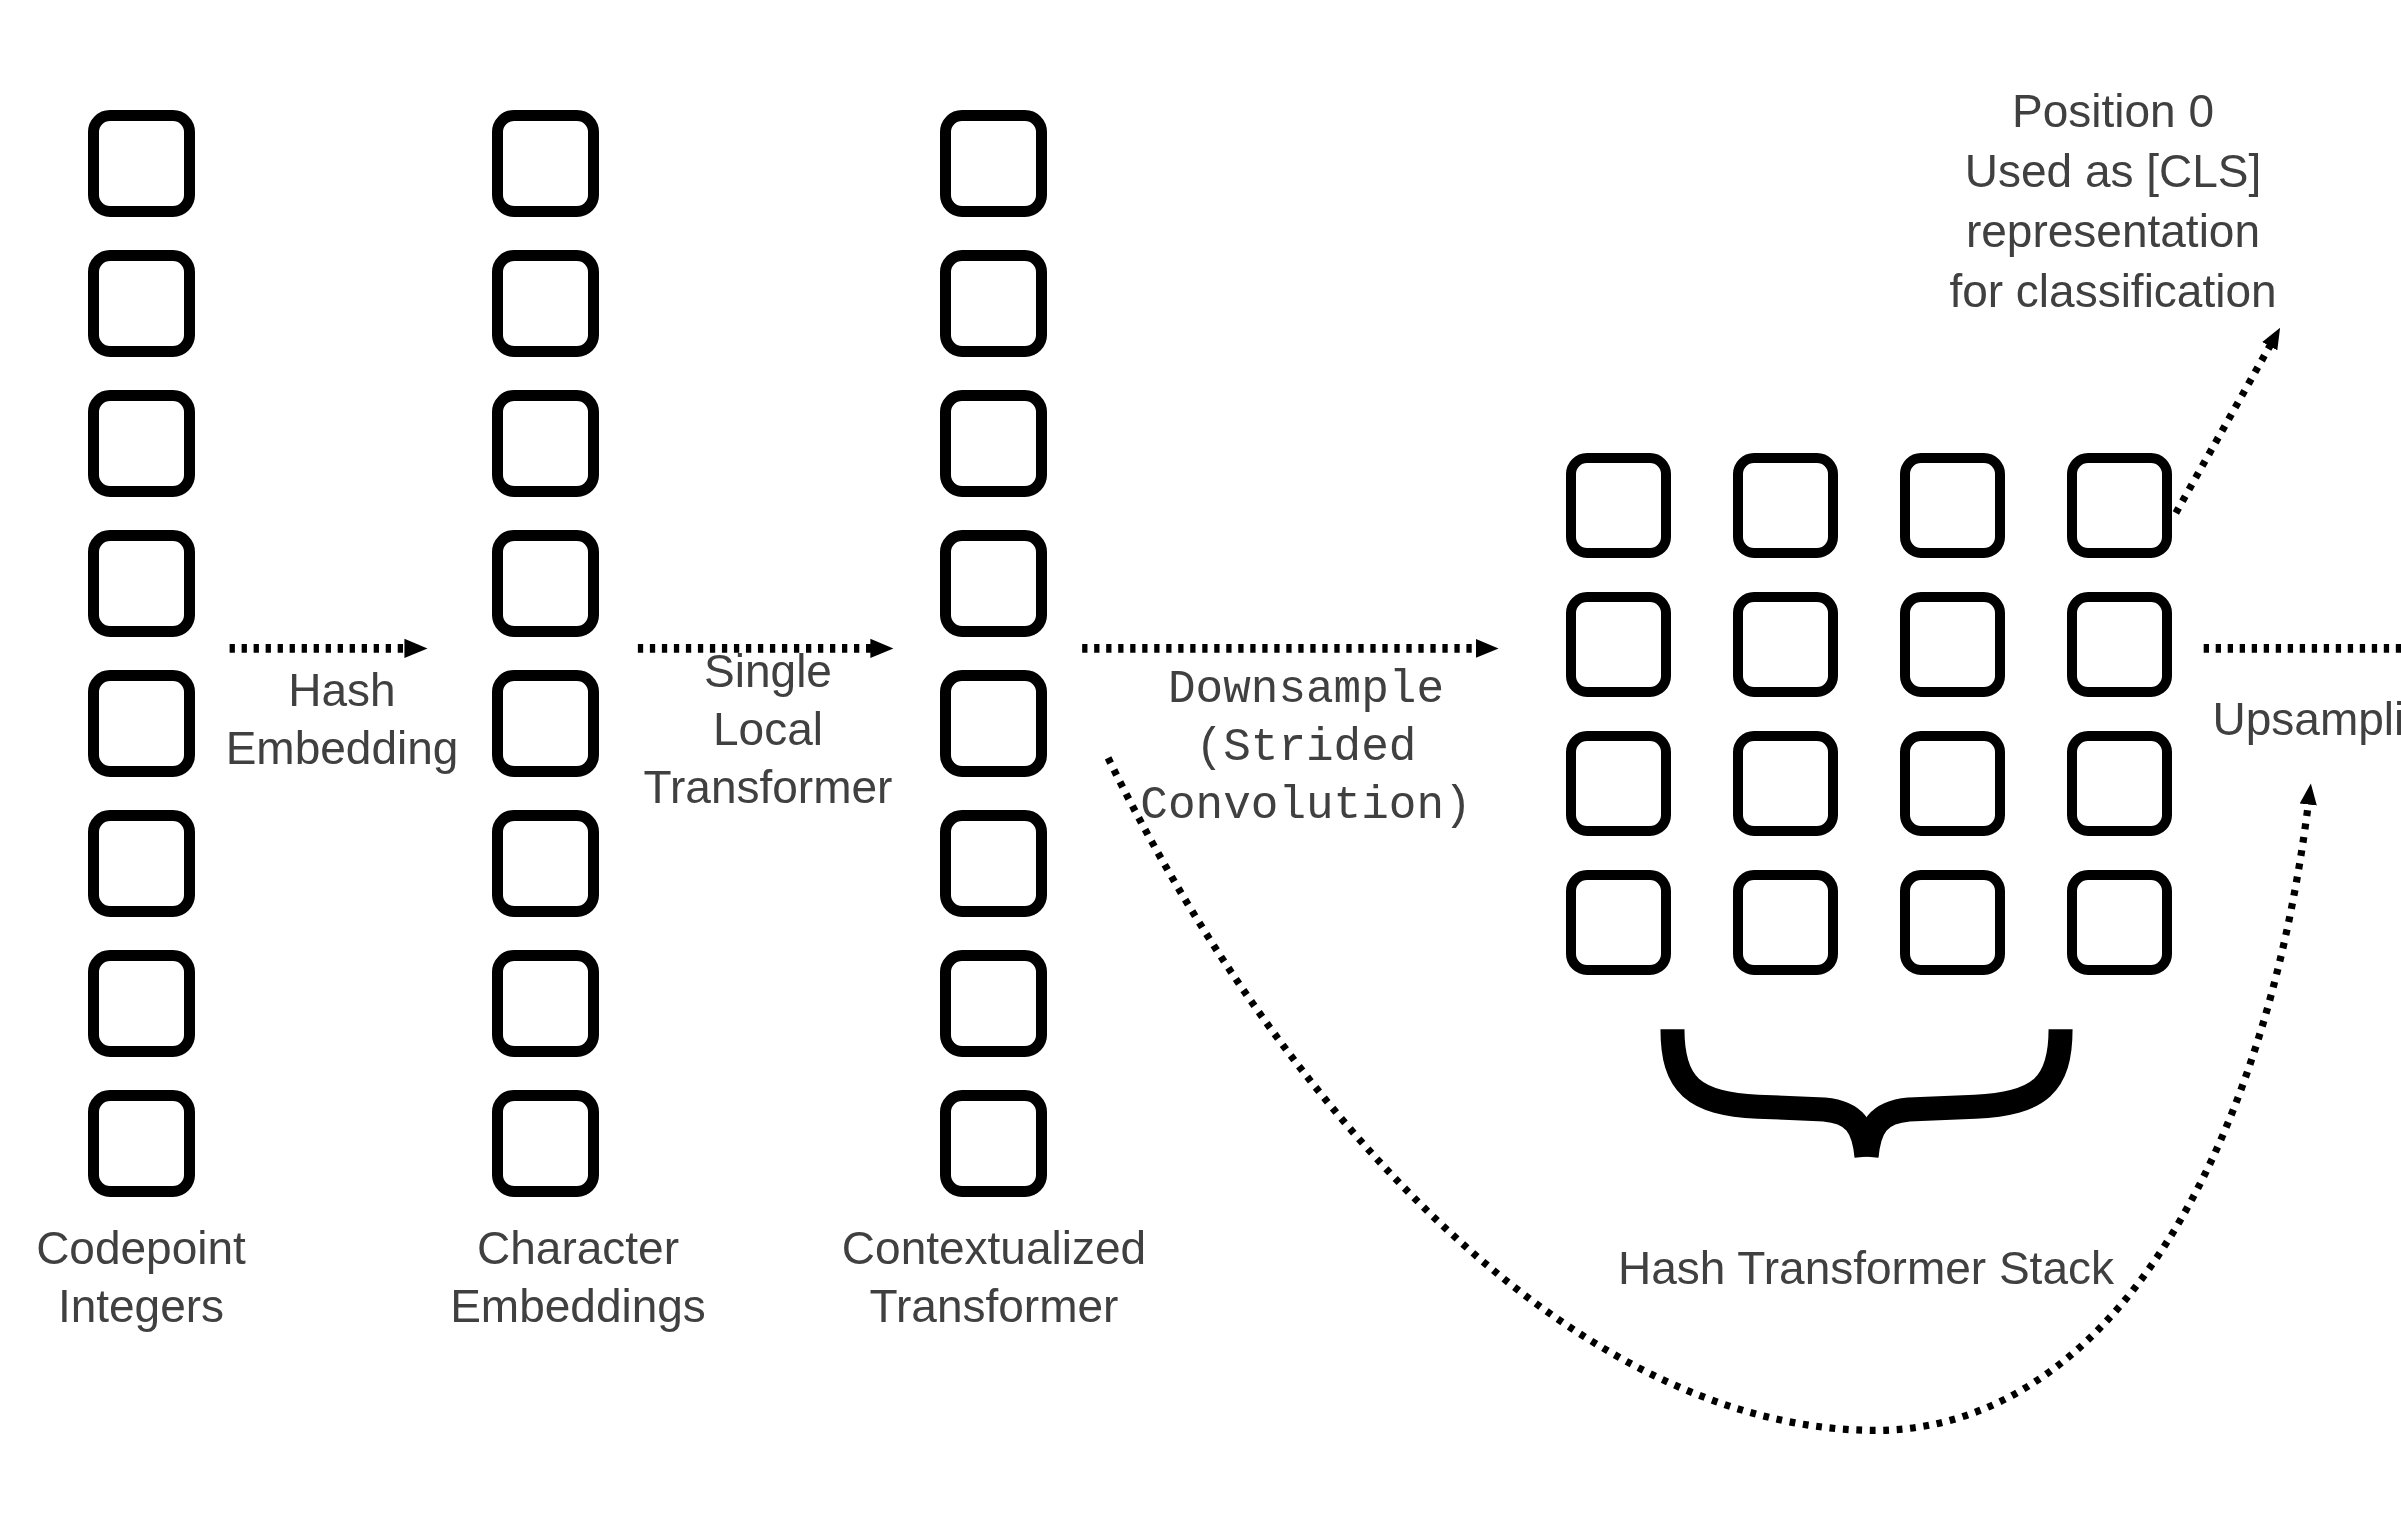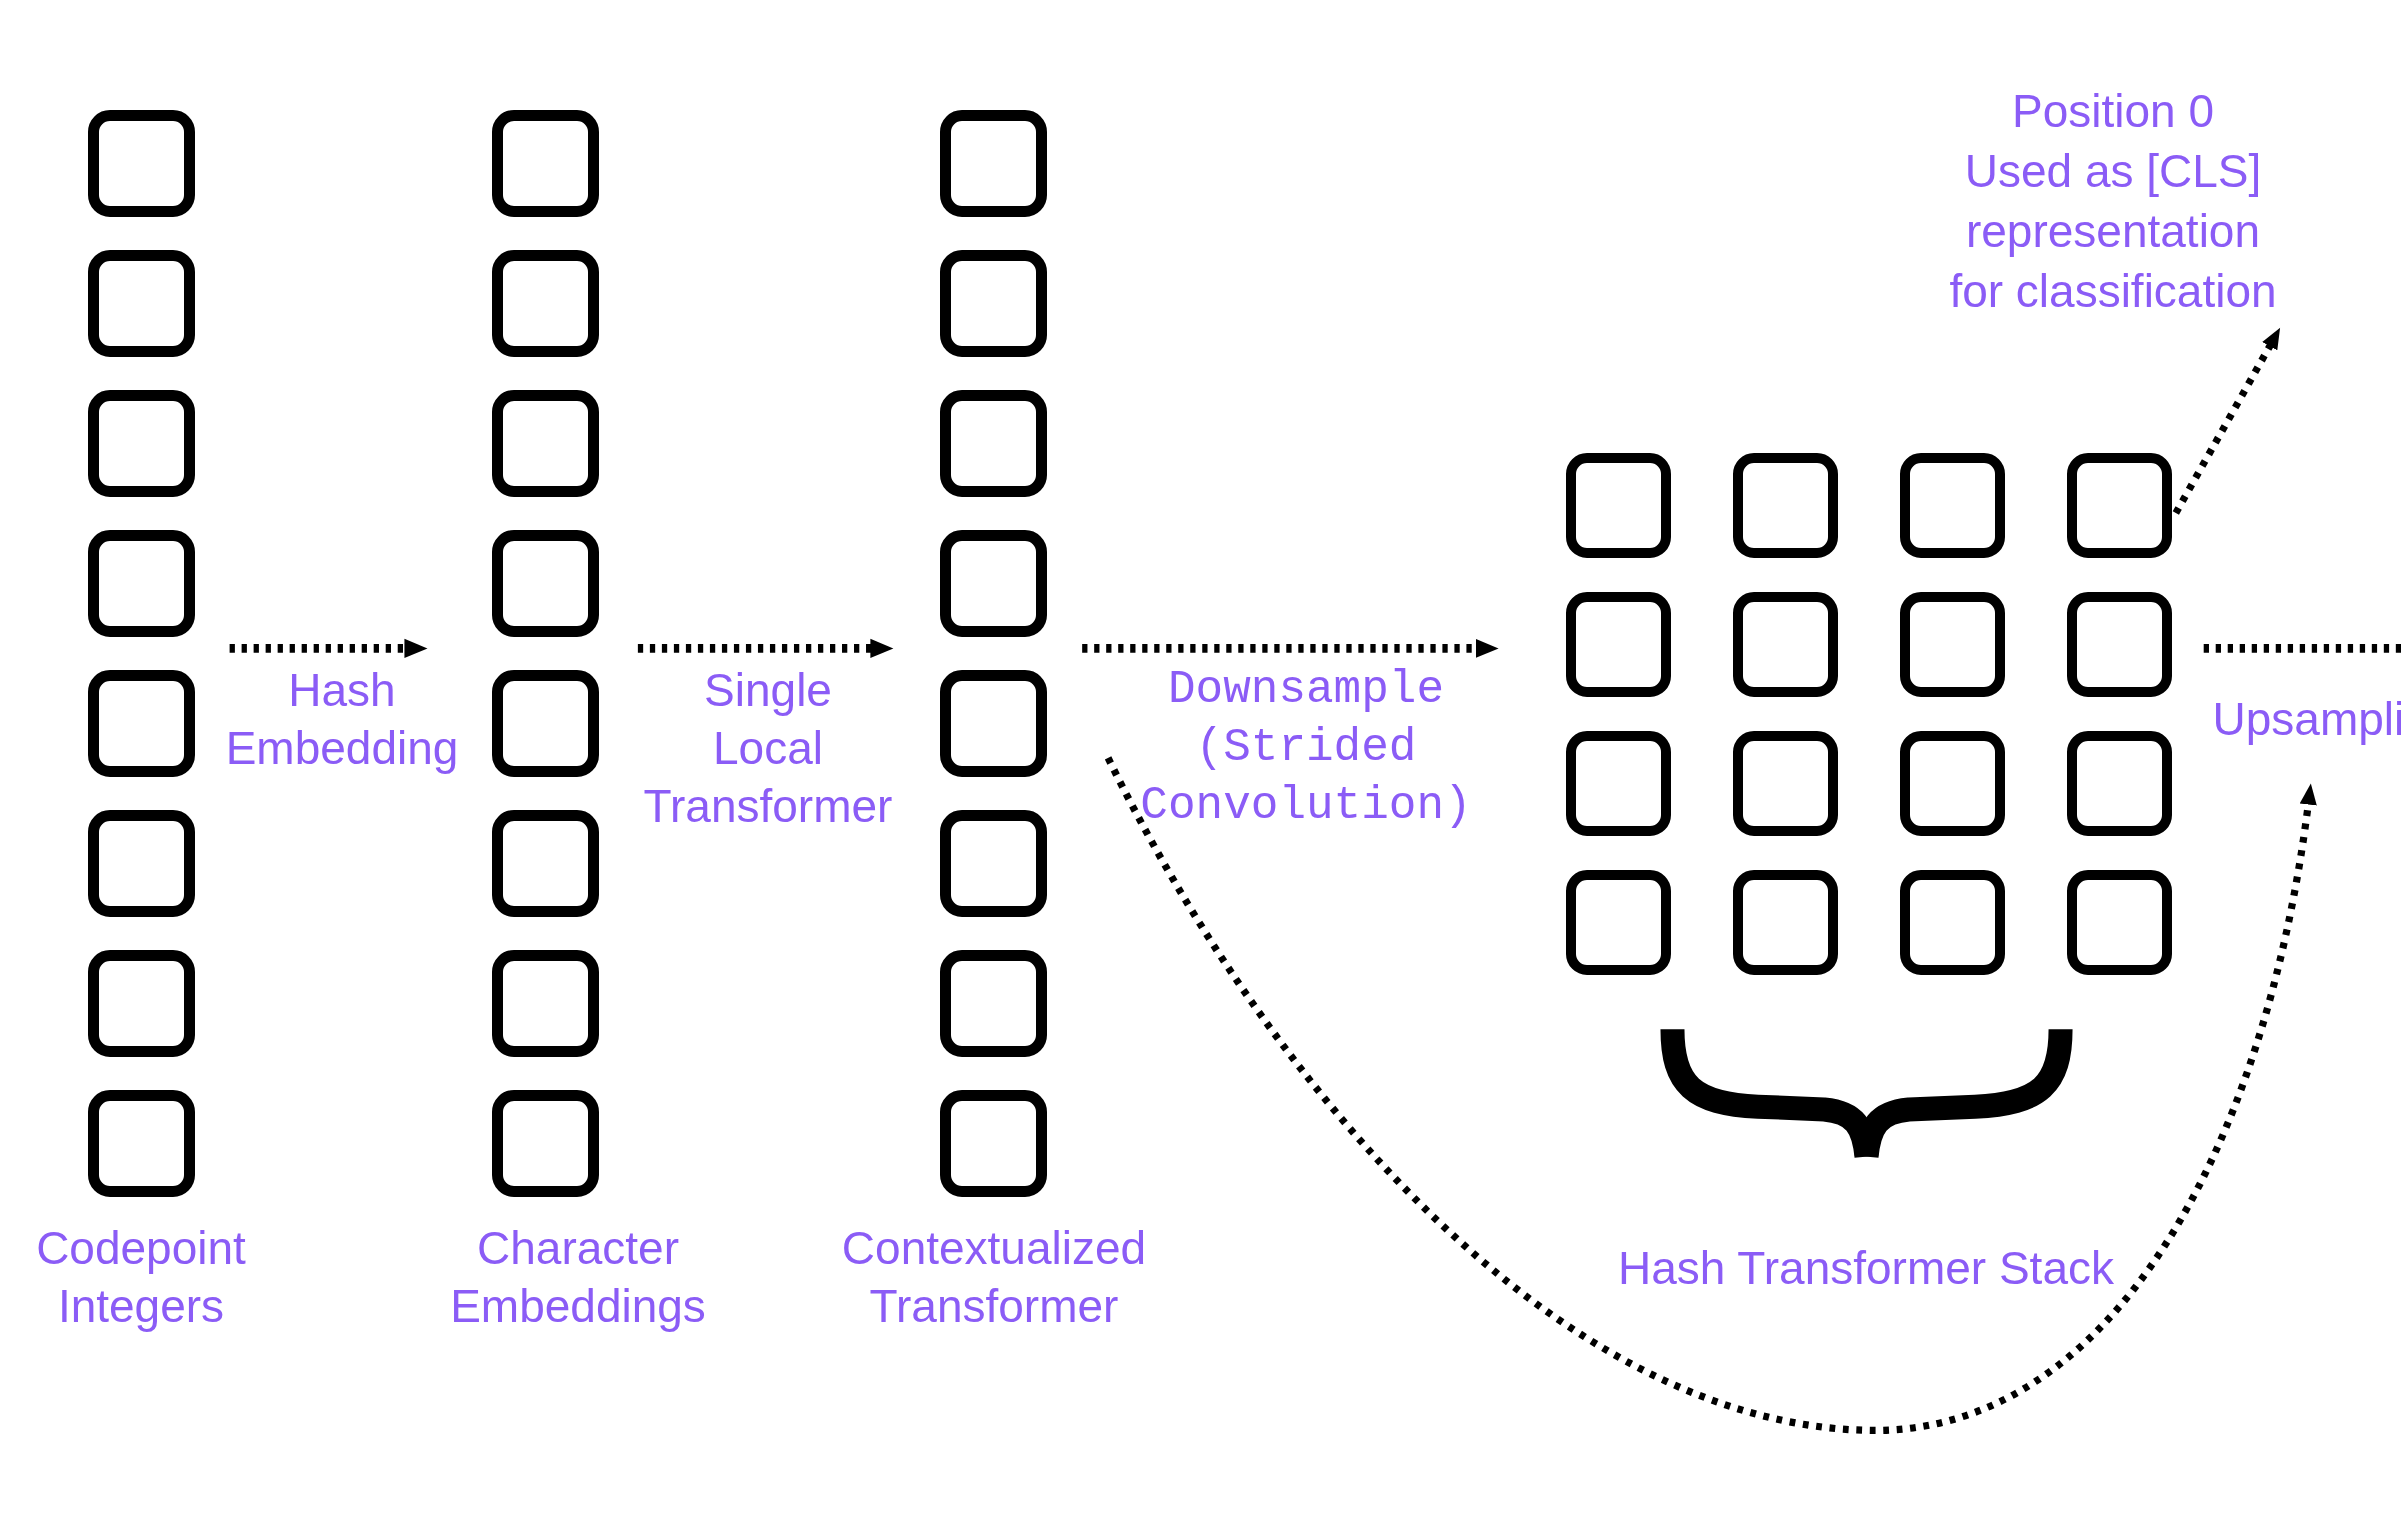--- a/index.html
+++ b/index.html
@@ -49,21 +49,21 @@
     height: 105px;
     border-width: 10.6px;
     border-radius: 21px;
   }
   
   .lbl {
     position: absolute;
     transform: translateX(-50%);
     text-align: center;
     white-space: pre-line;
-    color: #8b5cf6;
+    color: #404040;
     font-size: 46px;
     line-height: 58px;
   }
   .lbl.cls { line-height: 60px; }
 </style>
 </head>
 <body>
 
 <div class="canvas">
 
@@ -141,21 +141,21 @@
       <div class="sq"></div>
       <div class="sq"></div>
       <div class="sq"></div>
       <div class="sq"></div>
       <div class="sq"></div>
     </div>
 
   <div class="lbl" style="left:342px; top:661px;">Hash
 Embedding</div>
 
-  <div class="lbl" style="left:768px; top:661px;">Single
+  <div class="lbl" style="left:768px; top:642px;">Single
 Local
 Transformer</div>
 
   <div class="lbl" style="left:1306px; top:661px;font-family:Liberation Mono, monospace;">Downsample
 (Strided
 Convolution)</div>
 
   <div class="lbl" style="left:2334px; top:690px;">Upsampling</div>
 
   <div class="lbl cls" style="left:2113px; top:81px;">Position 0

